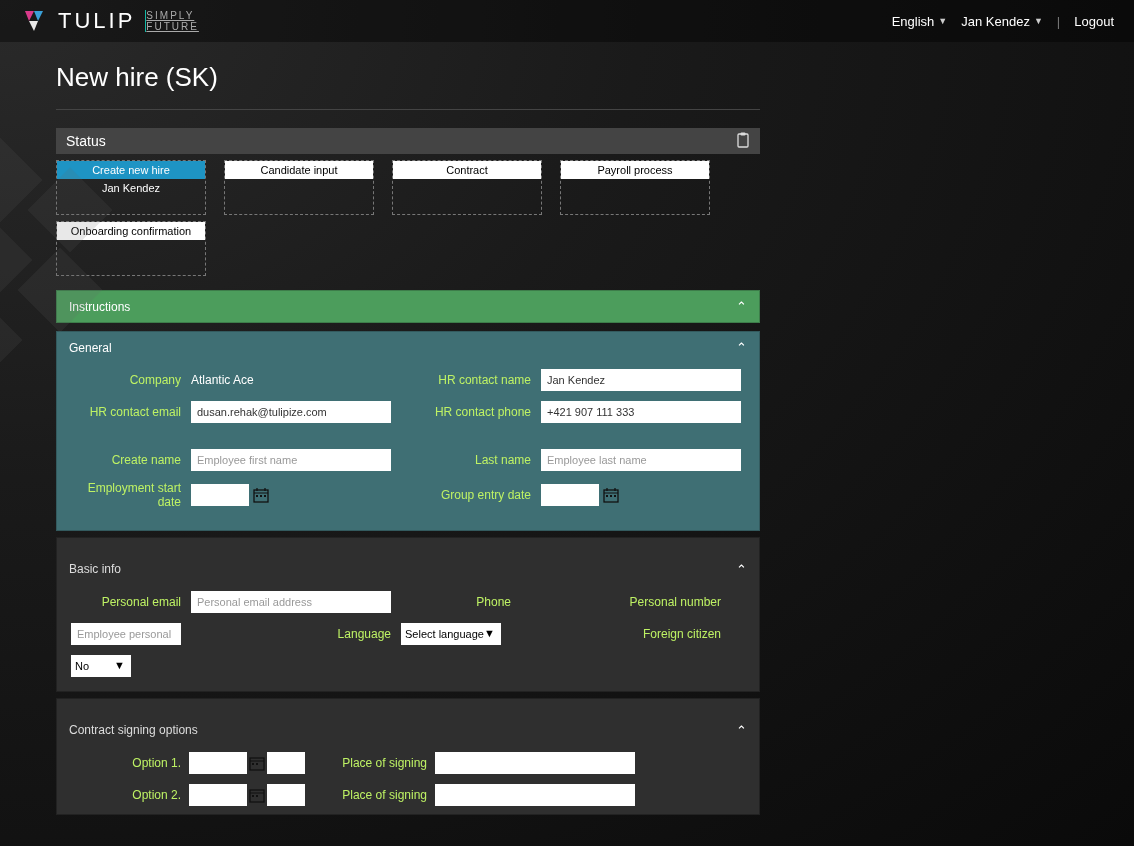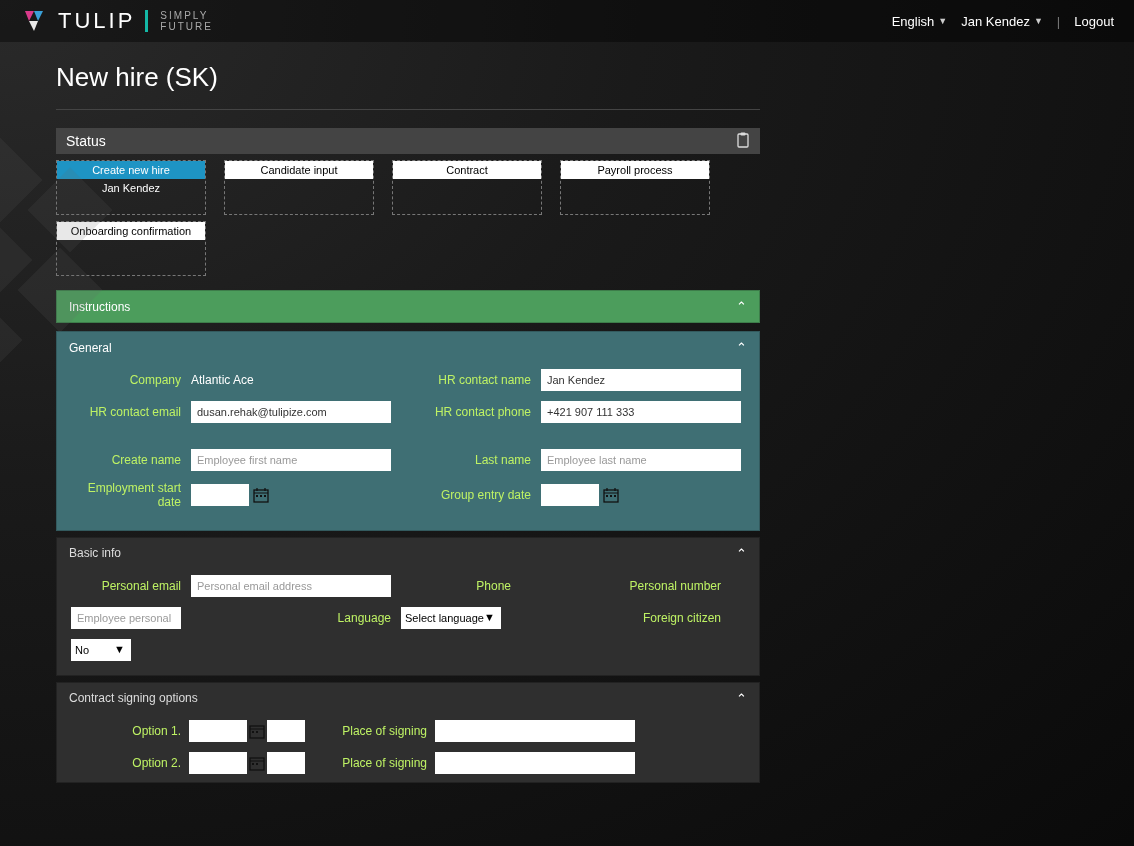--- a/index.html
+++ b/index.html
@@ -16,21 +16,21 @@
   display: flex;
   align-items: center;
   justify-content: space-between;
   padding: 8px 20px;
   background: rgba(0,0,0,0.4);
   height: 42px;
 }
 .logo-wrap { display: flex; align-items: center; gap: 10px; }
 .logo-mark svg { display: block; }
 .logo-text { font-size: 22px; letter-spacing: 3px; font-weight: 300; color: #fff; }
-.logo-tag { border-left: 3px solid #14b8a6; padding-left: 12px; font-size: 10px; letter-spacing: 2px; color: #aaa; line-height: 1.1; }
+.logo-tag { border-left: 1px solid #14b8a6; font-size: 10px; letter-spacing: 2px; color: #aaa; line-height: 1.1; text-decoration: underline; }
 .top-right { display: flex; align-items: center; gap: 14px; font-size: 13px; }
 .top-right .sep { color: #777; }
 .top-link { color: #fff; cursor: pointer; display: flex; align-items: center; gap:4px;}
 .caret { font-size: 9px; color:#ccc;}
 .page { padding: 20px 0 0 56px; width: 760px; }
 .page-title { font-size: 26px; font-weight: 300; border-bottom: 1px solid #444; padding-bottom: 16px; margin-bottom: 18px;}
 .status-bar { background: #444; height: 26px; display: flex; align-items: center; justify-content: space-between; padding: 0 10px; }
 .status-bar .label { font-size: 14px;}
 .clip-icon { font-size: 15px; color:#ddd;}
 .stages-row { display:flex; gap:18px; margin-top:6px;}
@@ -49,21 +49,21 @@
 input[type=text].fld { width:100%; height:22px; background:#fff; border:none; padding:0 6px; font-size:11px; color:#333;}
 input[type=text].fld::placeholder { color:#999; font-style: normal;}
 .date-wrap { display:flex; align-items:center; gap:4px;}
 .date-input { width:58px; height:22px; background:#fff; border:none;}
 .cal-icon { color:#222; background:none; }
 .cal-icon svg { display:block;}
 .tabs { display:flex; background:#000; margin-top:14px;}
 .tab { padding:10px 14px; font-size:11px; color:#fff; cursor:pointer;}
 .tab.active { background:#fff; color:#000;}
 .dark-panel { background:#2f2f2f; border:1px solid #222; margin-top:6px;}
-.dark-head { display:flex; justify-content:space-between; align-items:center; padding:8px 12px; font-size:12px; color:#ddd;}
+.dark-head { display:flex; justify-content:space-between; align-items:center; padding:8px 12px; font-size:12px; color:#ddd;margin-top:16px;}
 .dark-grid { display:grid; grid-template-columns: 110px 200px 110px 200px; gap:10px 10px; padding:6px 14px 14px; align-items:center;}
 .select-wrap { position:relative; width:100px;}
 .select-wrap select { width:100%; height:22px; background:#fff; border:none; padding:0 4px; font-size:11px; appearance:none;}
 .select-caret { position:absolute; right:6px; top:4px; pointer-events:none; color:#000; font-size:11px;}
 .select-wide { width:100px;}
 .signing-grid { display:grid; grid-template-columns: 110px 120px 110px 200px; gap:10px 8px; padding:6px 14px 8px; align-items:center;}
 .opt-wrap { display:flex; align-items:center; gap:2px;}
 .opt-input { width:58px; height:22px; background:#fff; border:none;}
 .opt-input2 { width:38px; height:22px; background:#fff; border:none;}
 .chev-up { font-size:13px; color:#fff;}

